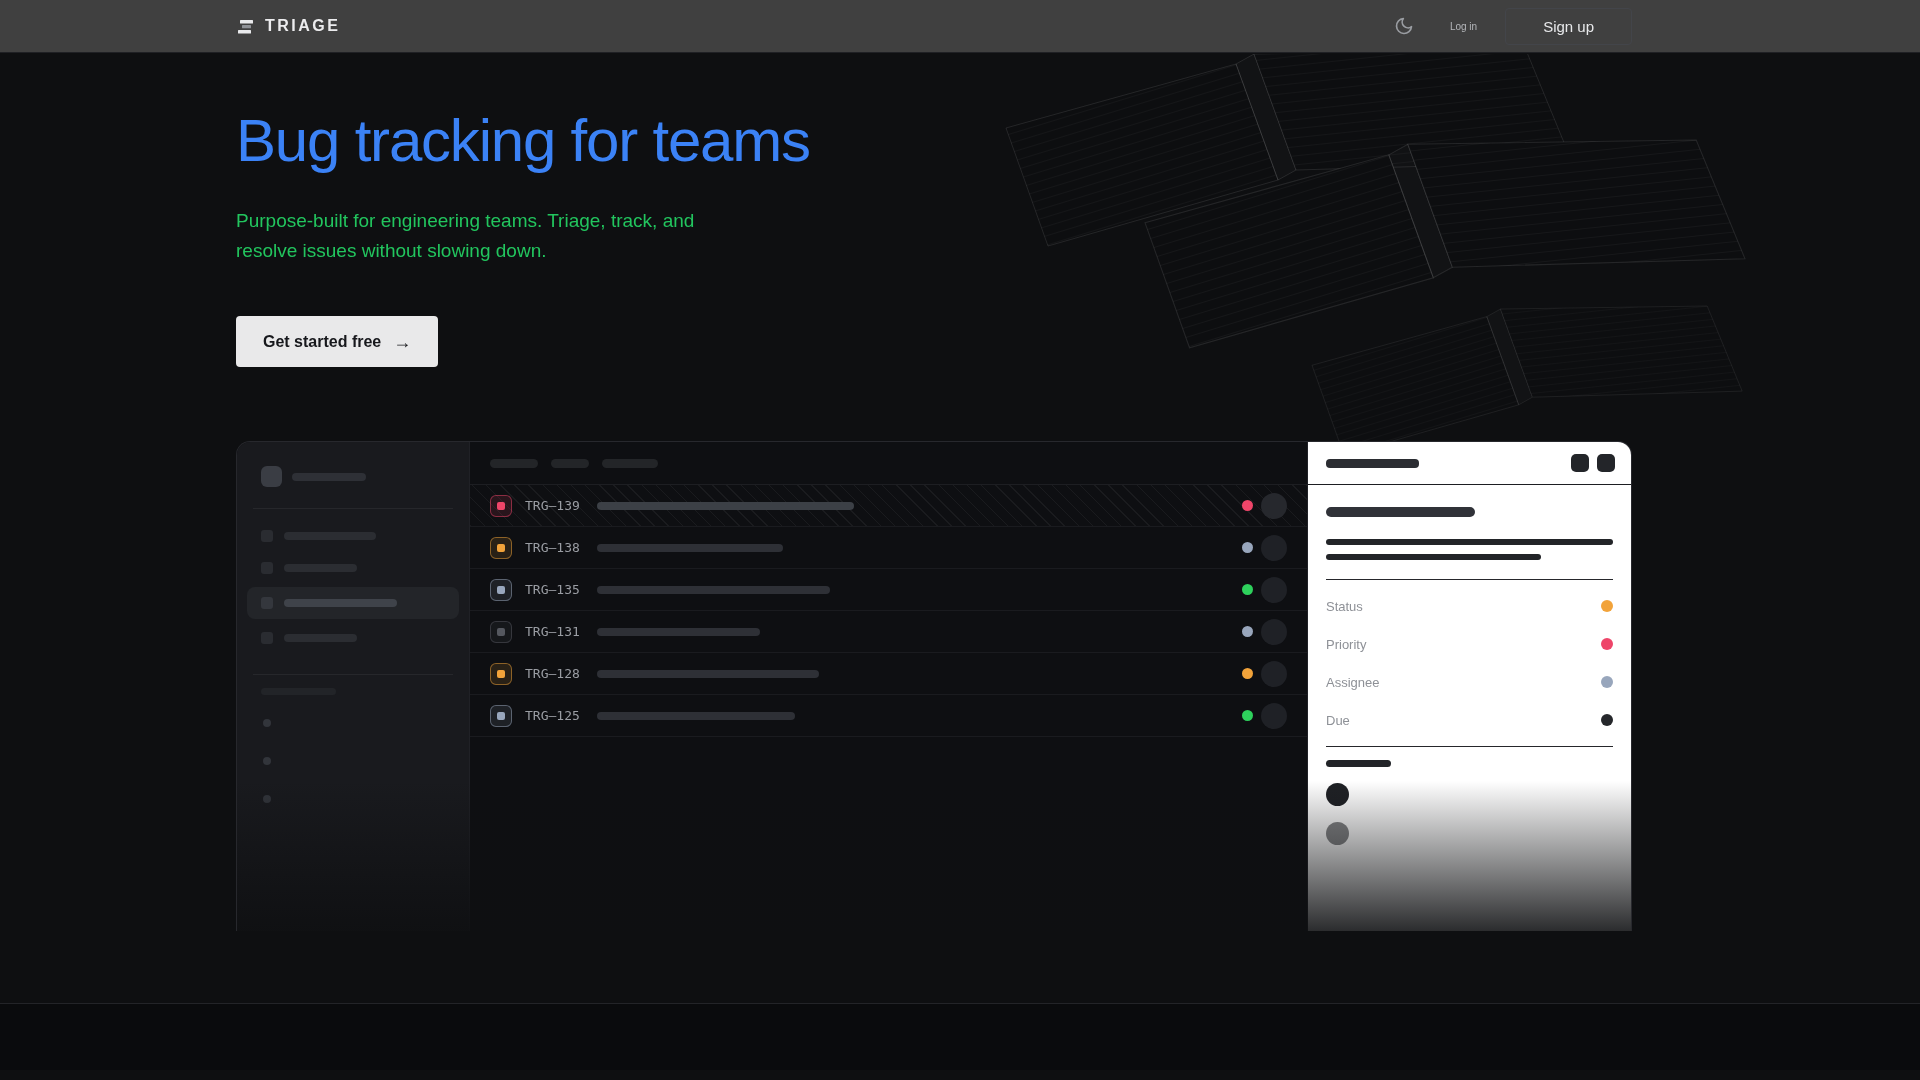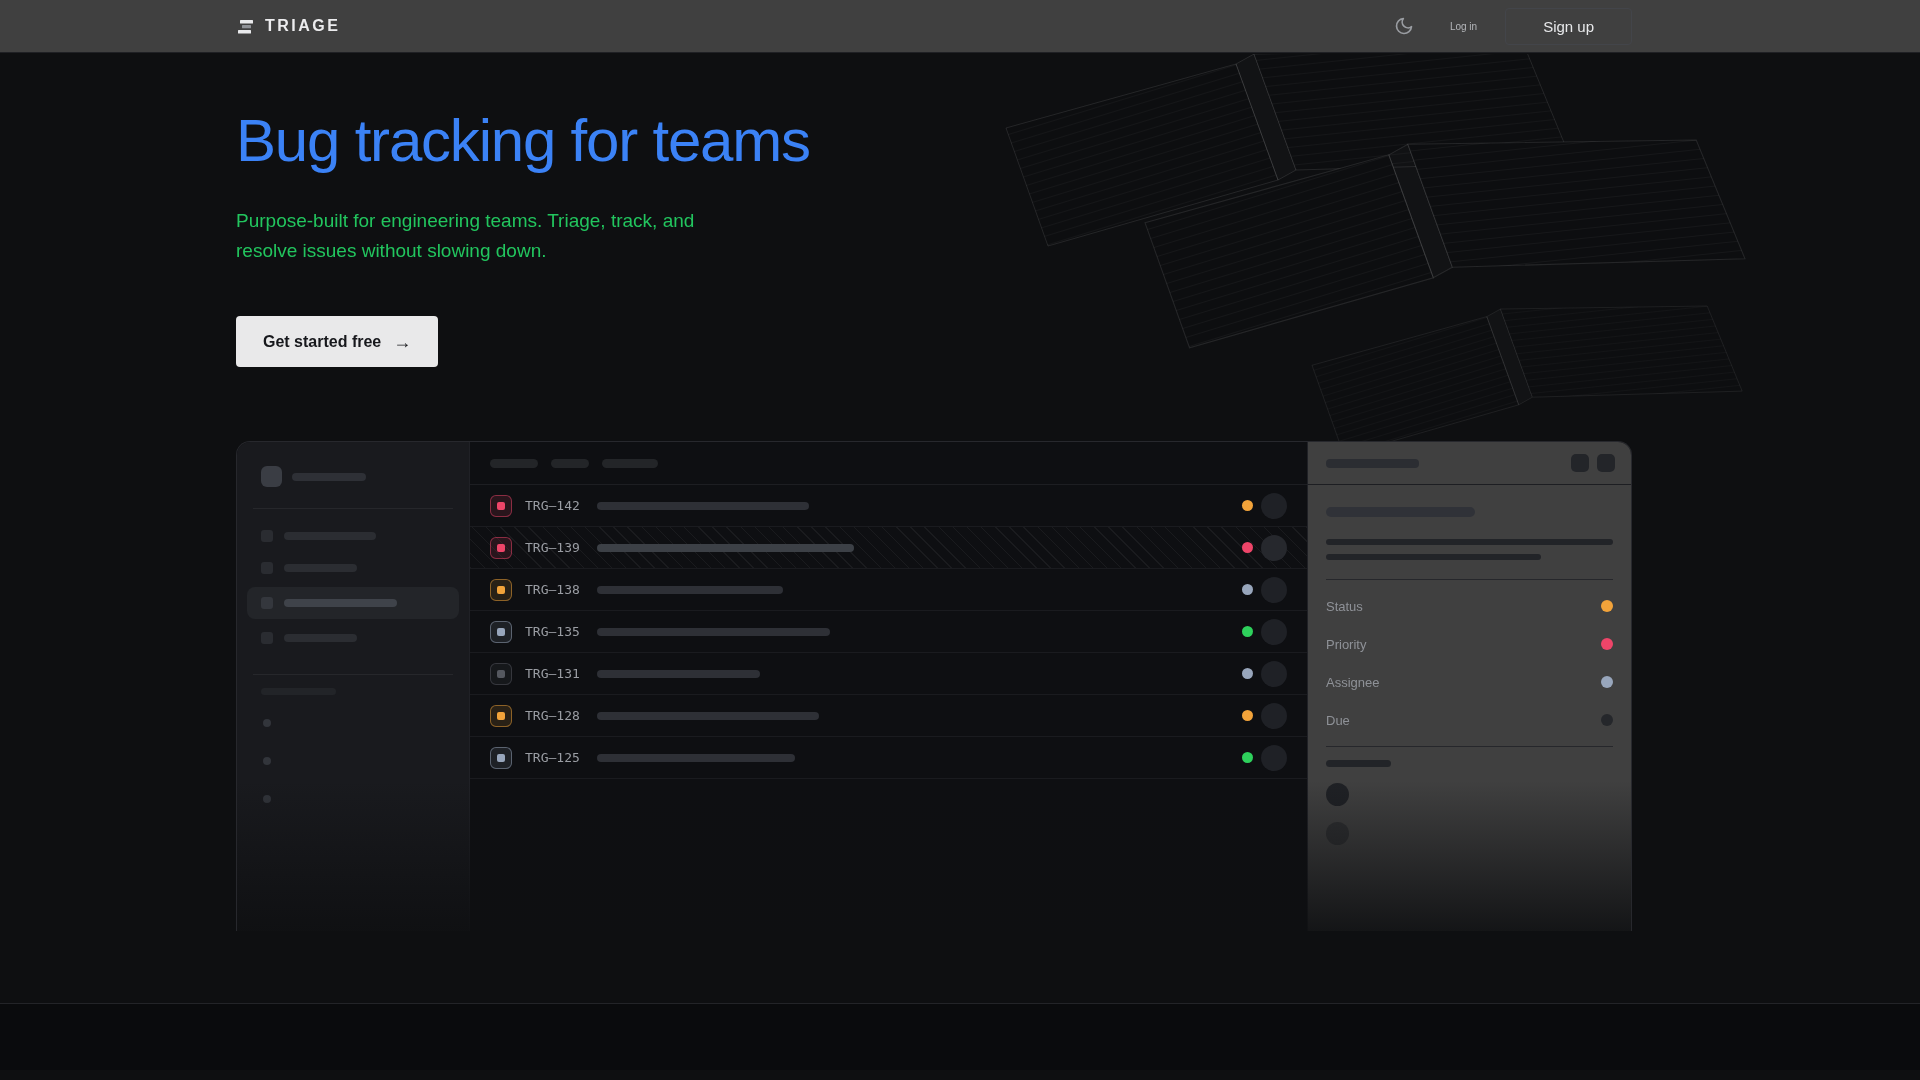--- a/index.html
+++ b/index.html
@@ -53,21 +53,21 @@
   .issue-row.hatched { background:repeating-linear-gradient(45deg, rgba(255,255,255,0.05) 0 1px, transparent 1px 10px); }
   .type-icon { width:22px; height:22px; border-radius:6px; border:1px solid; display:flex; align-items:center; justify-content:center; flex:none; }
   .type-icon .fill { width:8px; height:8px; border-radius:2px; }
   .issue-id { margin-left:13px; width:62px; font-family:"DejaVu Sans Mono","Liberation Mono",monospace; font-size:13px; color:#9a9da3; }
   .issue-bar { margin-left:10px; }
   .issue-row.hatched .issue-bar { background:#3c4046; }
   .status-dot { margin-left:auto; width:11px; height:11px; border-radius:50%; flex:none; }
   .avatar { margin-left:8px; width:26px; height:26px; border-radius:50%; background:#1f2126; flex:none; }
   .issue-row.hatched .avatar { background:#26282d; }
 
-  .m-panel { width:324px; background:#404040; border-left:1px solid #202126; flex:none; padding:0 18px; }
+  .m-panel { width:324px; background:#ffffff; border-left:1px solid #202126; flex:none; padding:0 18px; }
   .m-panel-header { height:43px; display:flex; align-items:center; border-bottom:1px solid #1d1e22; margin:0 -18px; padding:0 16px 0 18px; }
   .m-panel-header .sk { height:9px; background:#2b2d32; }
   .hdr-squares { margin-left:auto; display:flex; gap:8px; }
   .hdr-sq { width:18px; height:18px; border-radius:5px; background:#232529; border:none; cursor:pointer; }
   .p-title { margin-top:22px; height:10px; border-radius:5px; background:#303238; }
   .p-line { height:6px; border-radius:3px; background:#222428; }
   .p-div { margin-top:19px; border-top:1px solid #26272b; }
   .prop-row { height:38px; display:flex; align-items:center; }
   .prop-label { font-size:13px; color:#8e9197; }
   .prop-dot { margin-left:auto; width:12px; height:12px; border-radius:50%; }
@@ -186,29 +186,20 @@
           </div>
       </aside>
 
       <main class="m-list">
         <div class="m-list-header" id="m-pills">
             <span class="pill" style="width: 48px;"></span>
             <span class="pill" style="width: 38px;"></span>
             <span class="pill" style="width: 56px;"></span>
           </div>
         <div id="m-rows">
-  <div class="issue-row">
-    <span class="type-icon" style="border-color: rgba(238, 69, 105, 0.5); background: rgba(238, 69, 105, 0.12);">
-                <span class="fill" style="background: rgb(238, 69, 105);"></span>
-              </span>
-    <span class="issue-id">TRG–142</span>
-    <span class="sk issue-bar" style="width: 212px;"></span>
-    <span class="status-dot" style="background: rgb(242, 163, 58);"></span>
-    <span class="avatar"></span>
-  </div>
 
   <div class="issue-row hatched">
     <span class="type-icon" style="border-color: rgba(238, 69, 105, 0.5); background: rgba(238, 69, 105, 0.12);">
                 <span class="fill" style="background: rgb(238, 69, 105);"></span>
               </span>
     <span class="issue-id">TRG–139</span>
     <span class="sk issue-bar" style="width: 257px;"></span>
     <span class="status-dot" style="background: rgb(238, 69, 105);"></span>
     <span class="avatar"></span>
   </div>

